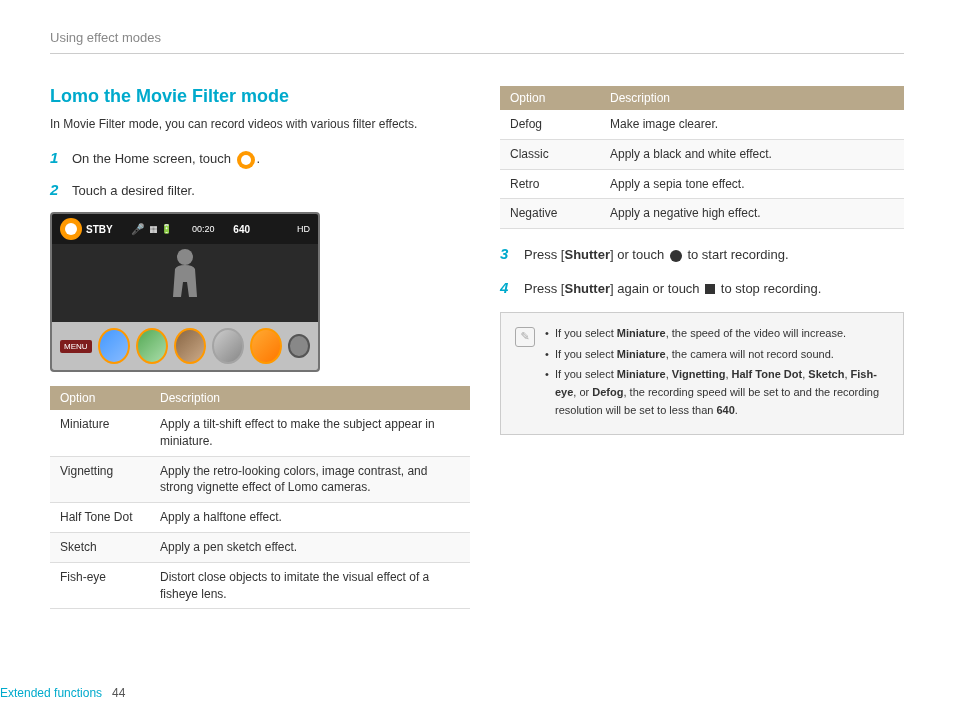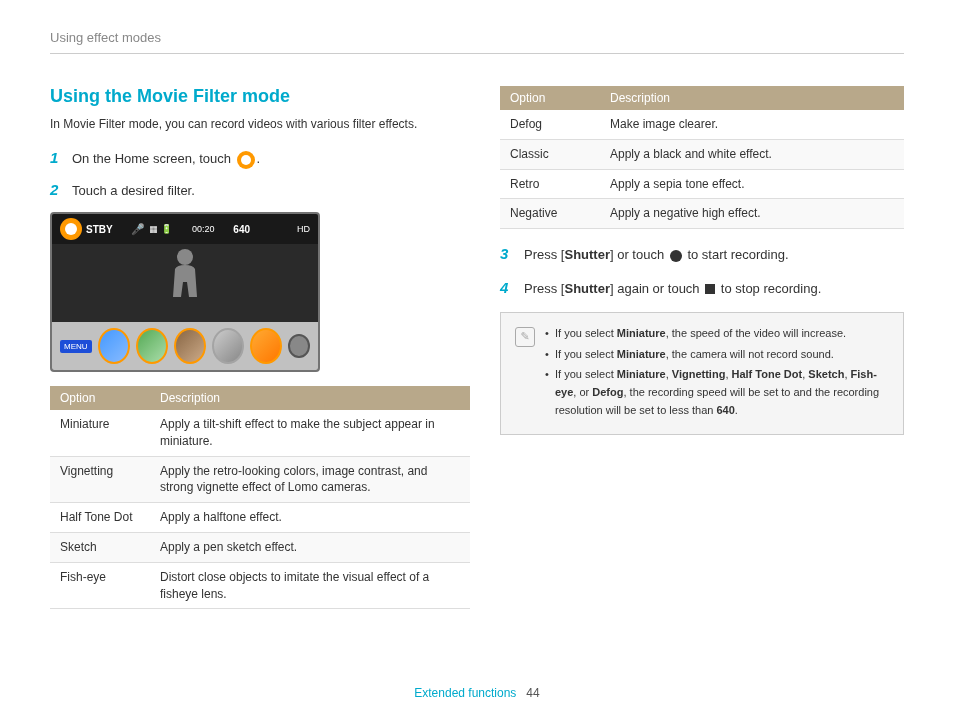--- a/index.html
+++ b/index.html
@@ -202,21 +202,21 @@
       overflow: hidden;
     }
 
     .filter-circle.f1 { background: linear-gradient(135deg, #4499ff, #88bbff); }
     .filter-circle.f2 { background: linear-gradient(135deg, #55aa55, #aaddaa); }
     .filter-circle.f3 { background: linear-gradient(135deg, #886644, #ccaa88); }
     .filter-circle.f4 { background: linear-gradient(135deg, #cccccc, #888888); filter: grayscale(1); }
     .filter-circle.f5 { background: linear-gradient(135deg, #ffaa33, #ff7700); }
 
     .cam-menu-btn {
-      background: #1d4ed8;
+      background: #7f1d1d;
       color: #fff;
       font-size: 8px;
       padding: 2px 4px;
       border-radius: 2px;
     }
 
     .cam-record-btn {
       width: 24px;
       height: 24px;
       background: #888;
@@ -353,21 +353,21 @@
       position: absolute;
       left: 0;
     }
 
     
     .page-footer {
       position: absolute;
       bottom: 20px;
       left: 0;
       right: 0;
-      text-align: center;
+      text-align: left;
       font-size: 12px;
       color: #555;
     }
 
     .page-footer .page-label {
       color: #00aacc;
     }
 
     .right-col-table-wrap {
       margin-bottom: 14px;
@@ -382,21 +382,21 @@
 
 <div class="page-container">
 
   <div class="breadcrumb">
     <span>Using effect modes</span>
   </div>
 
   <div class="content-area">
 
     <div class="left-column">
-      <div class="section-title">Using the Movie Filter mode</div>
+      <div class="section-title">Lomo the Movie Filter mode</div>
       <div class="section-intro">In Movie Filter mode, you can record videos with various filter effects.</div>
 
       <div class="step">
         <span class="step-number">1</span>
         <span class="step-text">
           <span>On the Home screen, touch</span>
           <span class="icon-inline"></span>.
         </span>
       </div>
 

